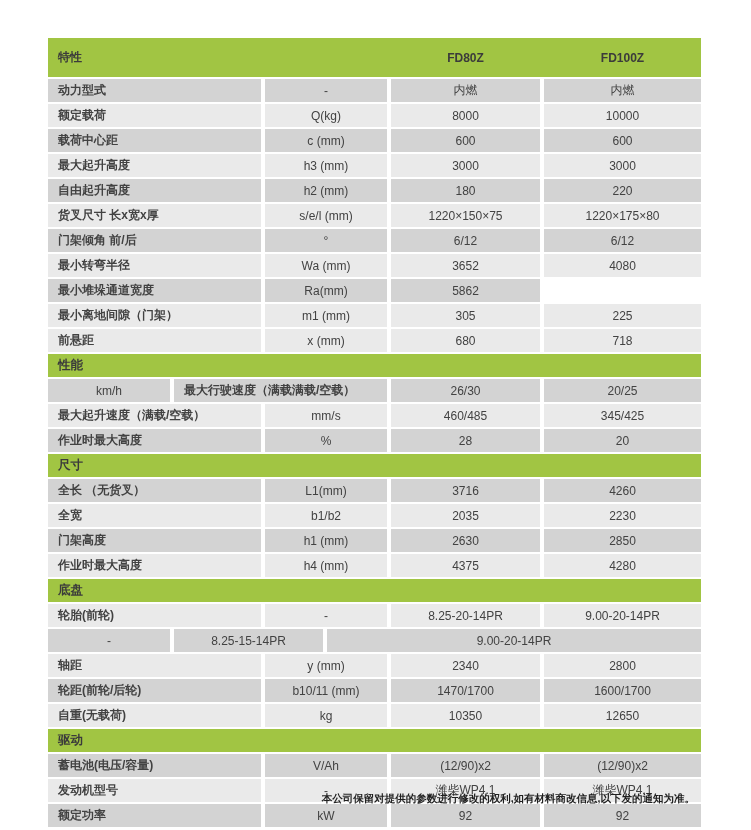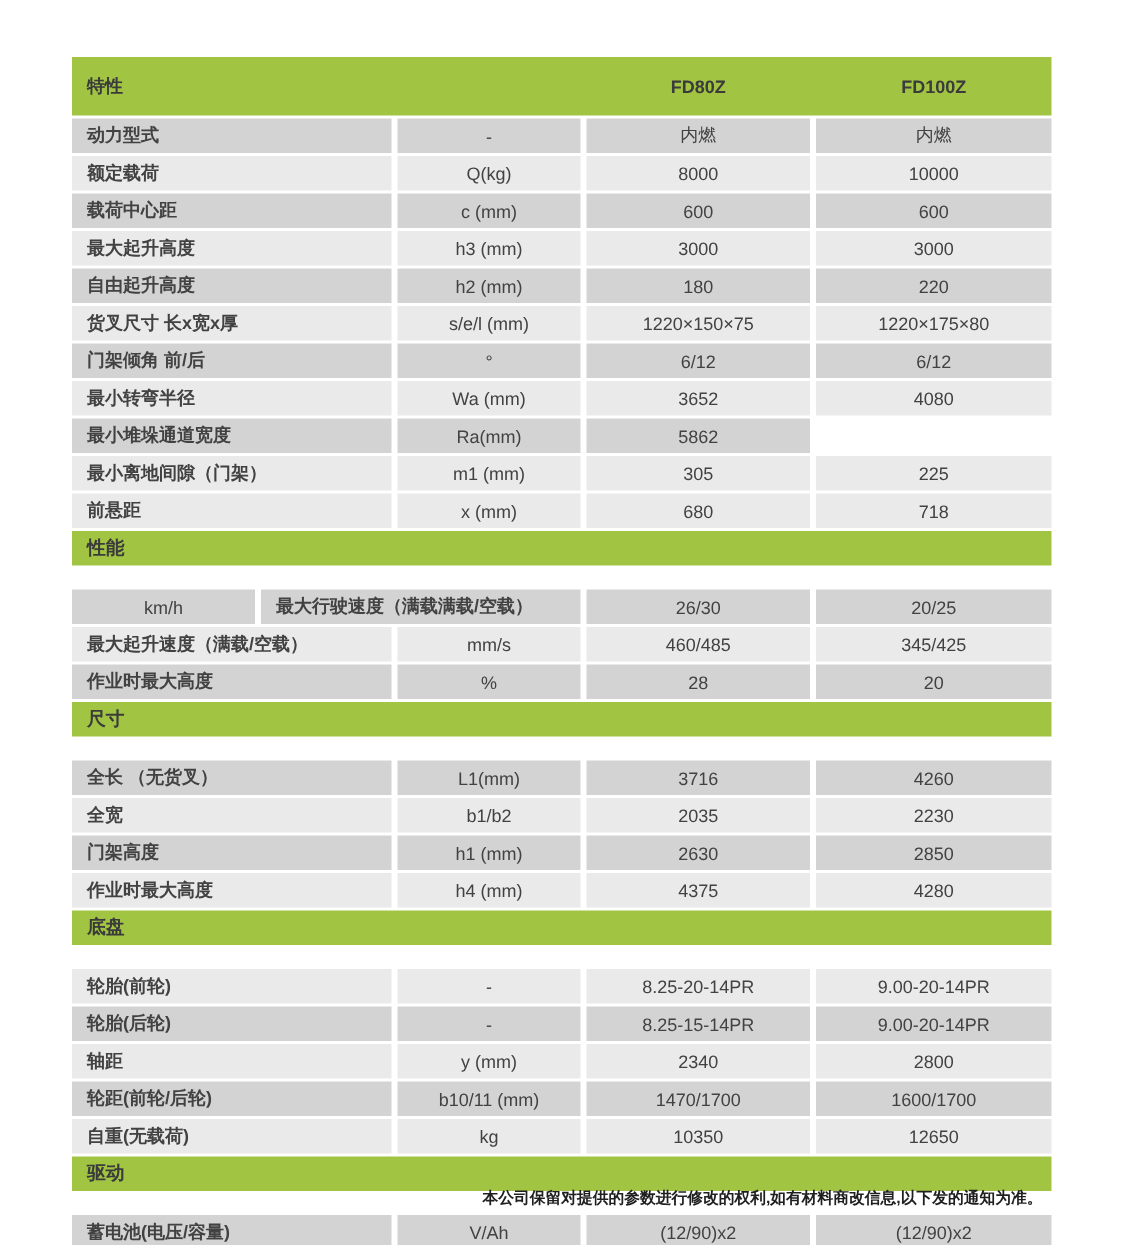--- a/index.html
+++ b/index.html
@@ -12,21 +12,21 @@
   .row{display:flex;gap:4px;margin-bottom:2px;height:23px;}
   .cell{display:flex;align-items:center;font-size:12px;color:var(--cell-text);}
   .c-label{width:213px;padding-left:10px;box-sizing:border-box;font-weight:600;justify-content:flex-start;}
   .c-unit{width:122px;justify-content:center;}
   .c-v1{width:149px;justify-content:center;}
   .c-v2{flex:1;justify-content:center;}
   .shade-dark .cell{background:var(--row-dark);}
   .shade-light .cell{background:var(--row-light);}
   .row-green{background:var(--header-green);height:39px;}
   .row-green .cell{background:transparent;color:var(--header-text);font-weight:700;}
-  .row-section{display:flex;align-items:center;background:var(--header-green);height:23px;margin-bottom:16px;}
+  .row-section{display:flex;align-items:center;background:var(--header-green);height:23px;margin-bottom:2px;}
   .row-section .section-label{padding-left:10px;font-size:12.5px;font-weight:700;color:var(--header-text);}
   .footer-note{
     position:absolute;top:792px;right:56px;font-size:10.5px;font-weight:700;
     color:#1f1f1f;letter-spacing:0;
   }
 </style>
 </head>
 <body style="--header-green: #a1c543; --row-dark: #d3d3d3; --row-light: #eaeaea; --header-text: #3b3b3b; --cell-text: #424242;">
 
 <div class="spec-table">
@@ -153,21 +153,20 @@
       <div class="row-section">
         <div class="section-label">底盘</div>
       </div>
       <div class="row shade-light">
         <div class="cell c-label">轮胎(前轮)</div>
         <div class="cell c-unit">-</div>
         <div class="cell c-v1">8.25-20-14PR</div>
         <div class="cell c-v2">9.00-20-14PR</div>
       </div>
       <div class="row shade-dark">
-        <div class="cell c-label">轮胎(后轮)</div>
         <div class="cell c-unit">-</div>
         <div class="cell c-v1">8.25-15-14PR</div>
         <div class="cell c-v2">9.00-20-14PR</div>
       </div>
       <div class="row shade-light">
         <div class="cell c-label">轴距</div>
         <div class="cell c-unit">y (mm)</div>
         <div class="cell c-v1">2340</div>
         <div class="cell c-v2">2800</div>
       </div>

